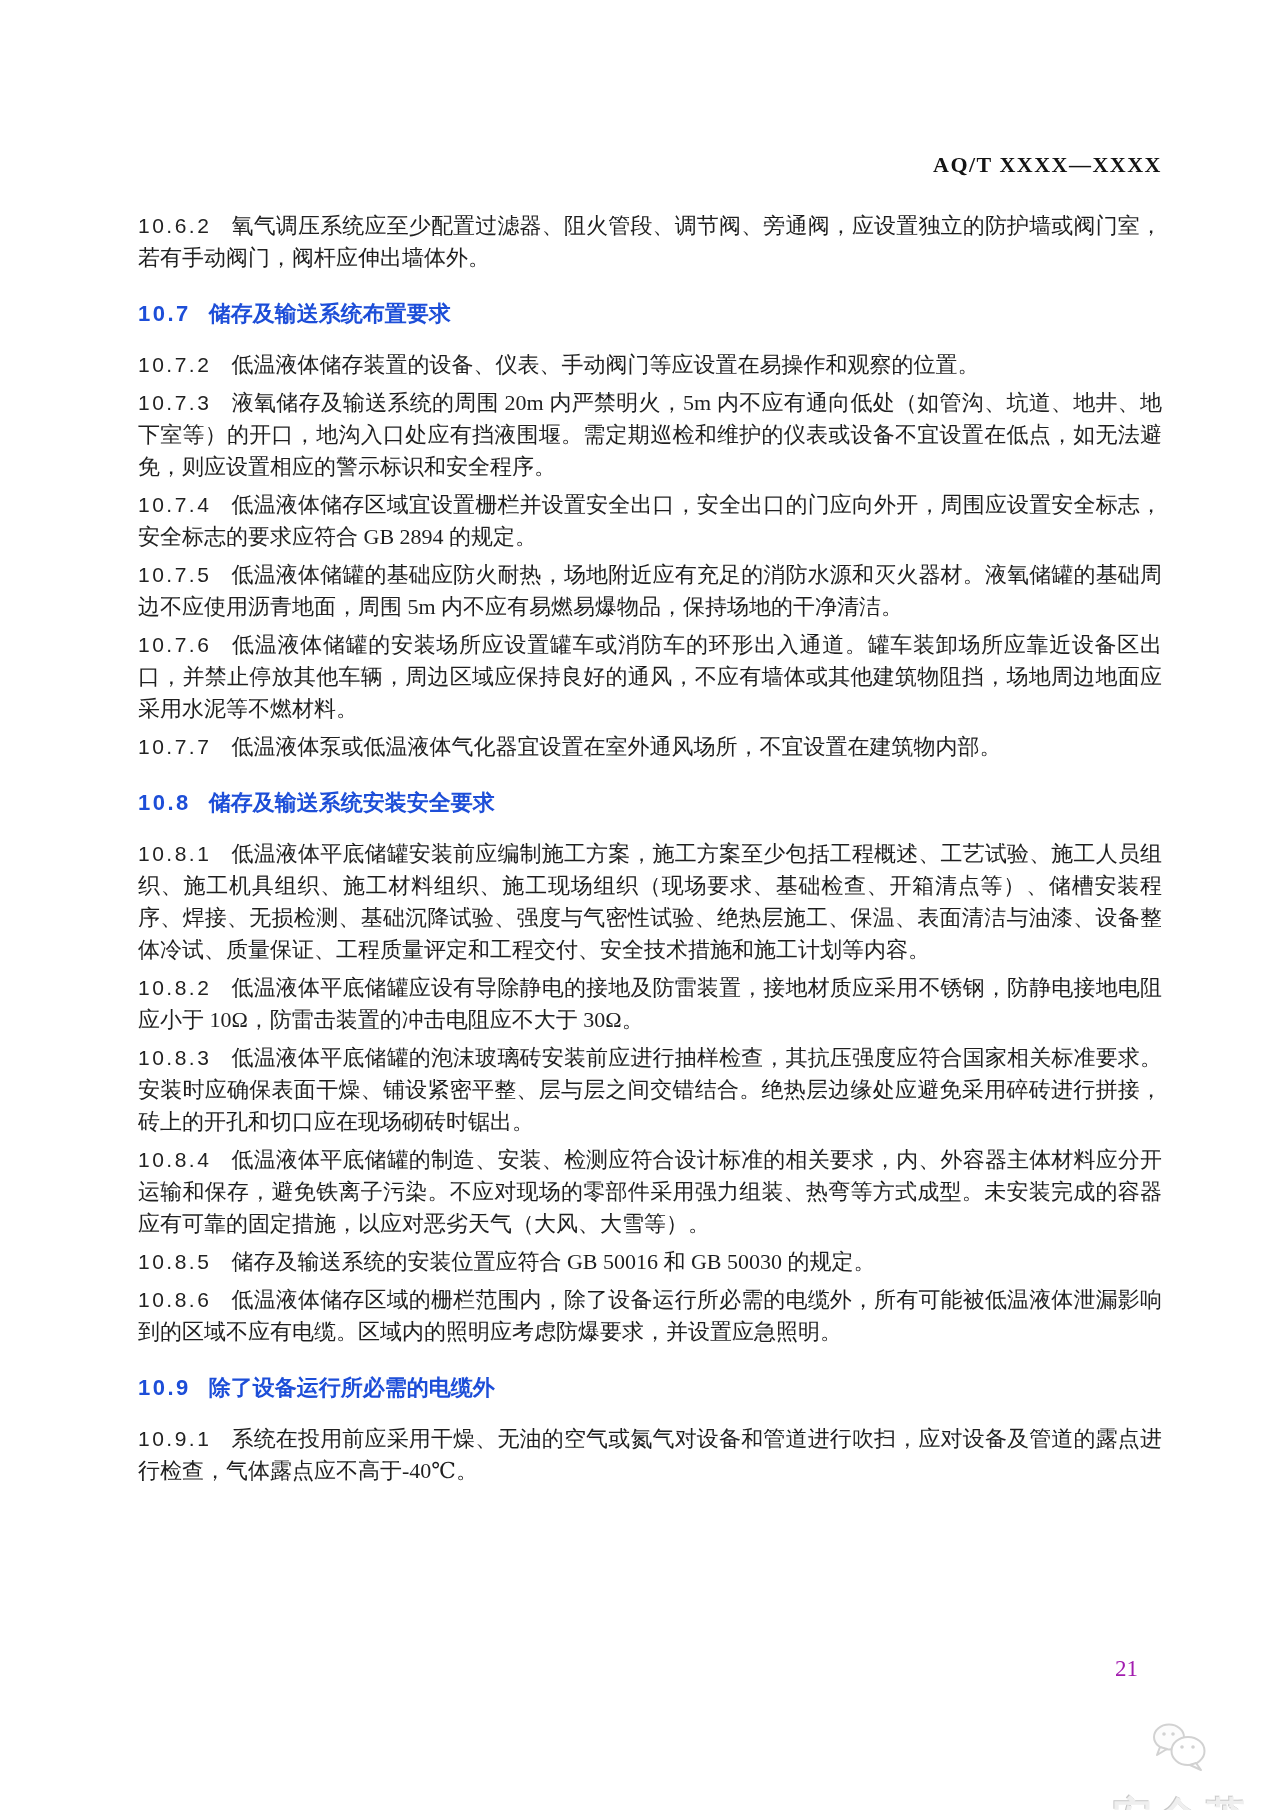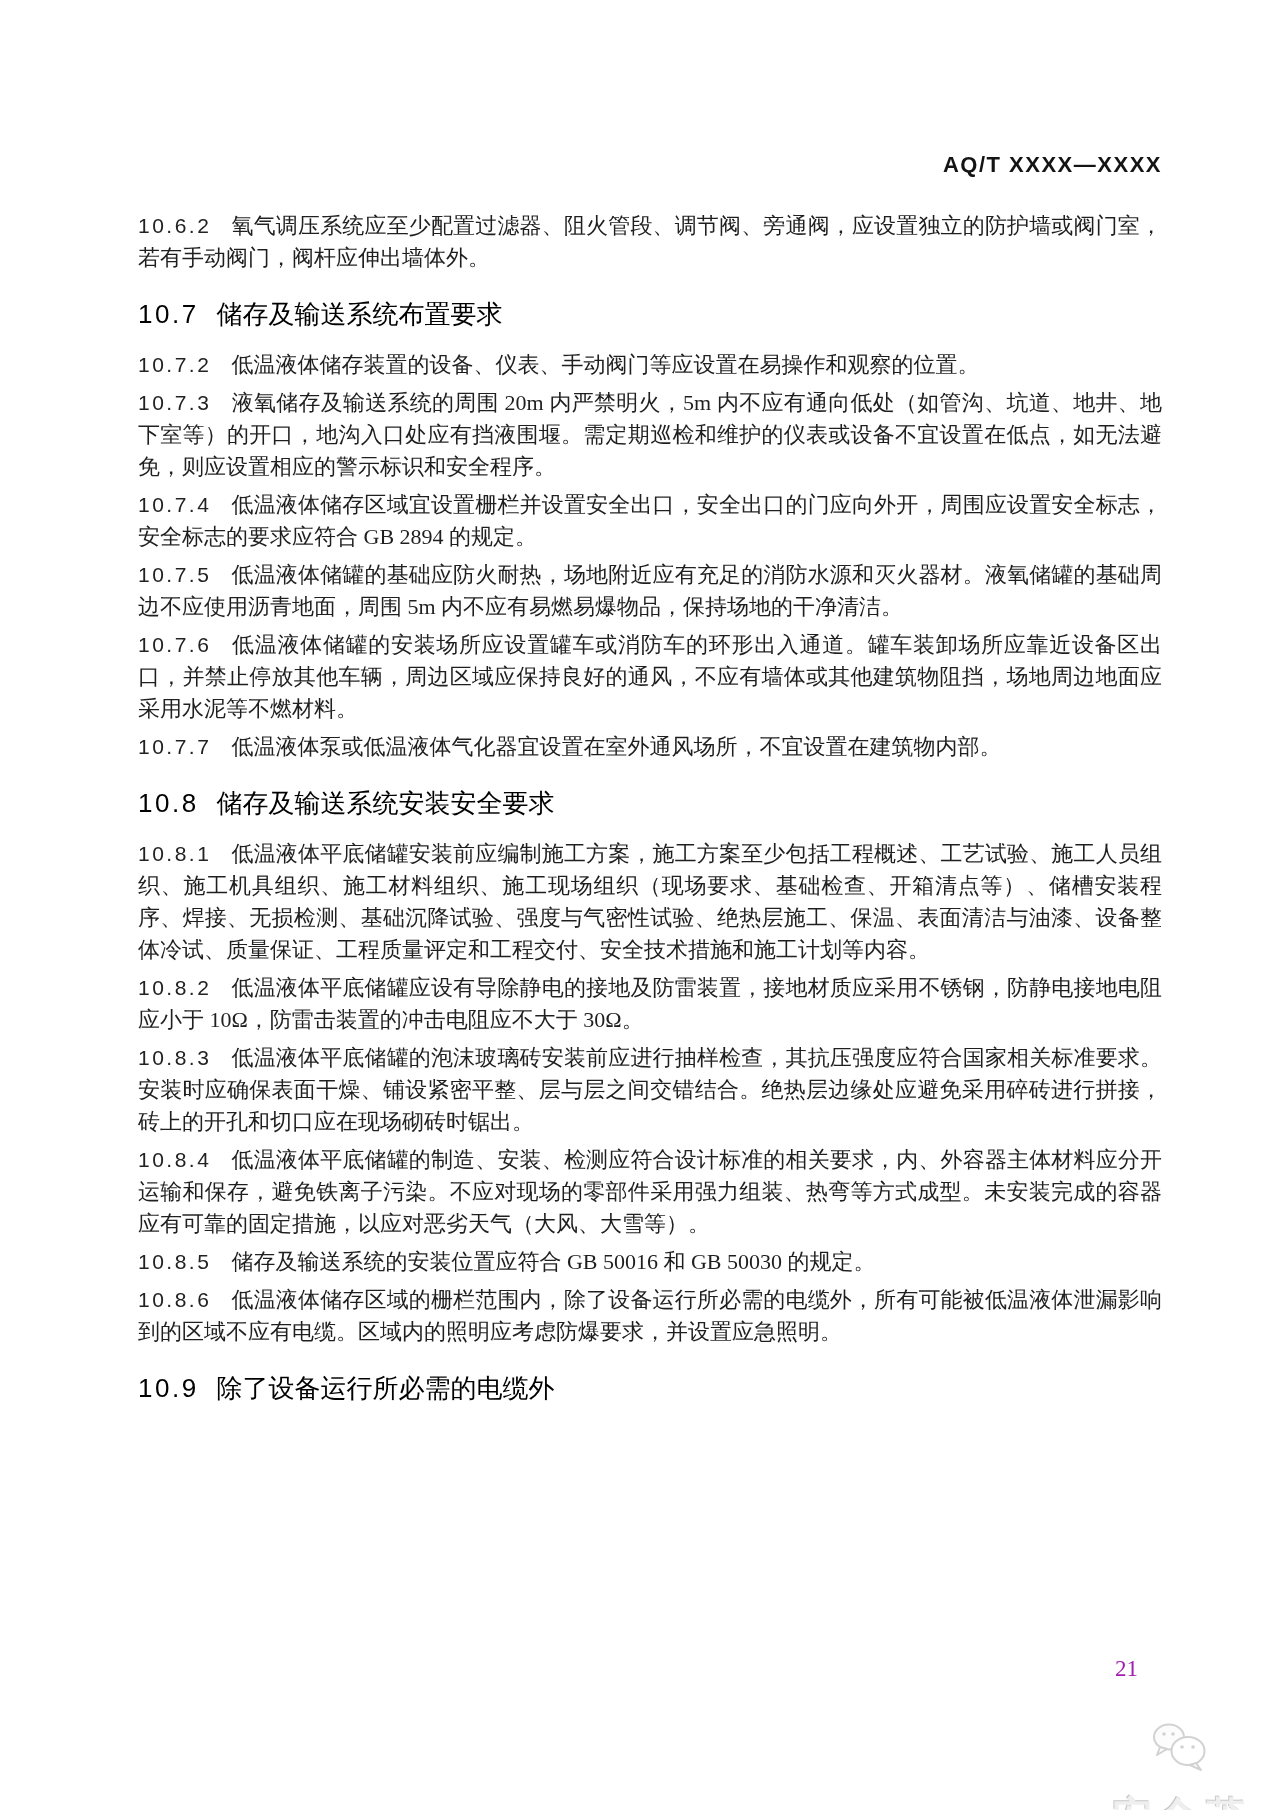--- a/index.html
+++ b/index.html
@@ -12,21 +12,21 @@
     overflow: hidden;
     font-family: "Liberation Serif", "DejaVu Serif", serif;
     color: #1f1f1f;
   }
   .header {
     position: absolute;
     top: 152px;
     left: 138px;
     width: 1024px;
     text-align: right;
-    font-family: Liberation Sans, sans-serif;
+    font-family: Liberation Serif, serif;
     font-weight: 700;
     font-size: 22px;
     letter-spacing: 1.5px;
     color: #141414;
     white-space: nowrap;
   }
   .body {
     position: absolute;
     top: 204px;
     left: 138px;
@@ -41,26 +41,26 @@
   }
   .clause .num {
     font-family: Liberation Sans, sans-serif;
     font-size: 21px;
     letter-spacing: 2.5px;
     margin-right: 20px;
     white-space: nowrap;
     color: #222222;
   }
   .heading {
-    font-size: 26px;
+    font-size: 22px;
     line-height: 30px;
     font-family: "Liberation Sans", "DejaVu Sans", sans-serif;
-    font-weight: 400;
+    font-weight: 700;
     margin: 25px 0 20px 0;
-    color: #000000;
+    color: #1d4ed8;
   }
   .heading .num {
     letter-spacing: 2.5px;
     margin-right: 18px;
     white-space: nowrap;
   }
   .page-number {
     position: absolute;
     top: 1656px;
     right: 142px;
@@ -156,20 +156,23 @@
     </p>
 
     <p class="clause">
       <span class="num">10.8.6</span><span class="txt">低温液体储存区域的栅栏范围内，除了设备运行所必需的电缆外，所有可能被低温液体泄漏影响到的区域不应有电缆。区域内的照明应考虑防爆要求，并设置应急照明。</span>
     </p>
 
     <h2 class="heading">
       <span class="num">10.9</span><span class="txt">除了设备运行所必需的电缆外</span>
     </h2>
 
+    <p class="clause">
+      <span class="num">10.9.1</span><span class="txt">系统在投用前应采用干燥、无油的空气或氮气对设备和管道进行吹扫，应对设备及管道的露点进行检查，气体露点应不高于-40℃。</span>
+    </p>
 
   </div>
 
   <div class="page-number">21</div>
 
   <div class="watermark">
     <span>
       <svg class="wechat-icon" width="62" height="50" viewBox="0 0 62 50">
 
         <ellipse cx="19" cy="15" rx="15" ry="12.5" fill="#fcfcfc" stroke="#d2d2d2" stroke-width="2"></ellipse>

